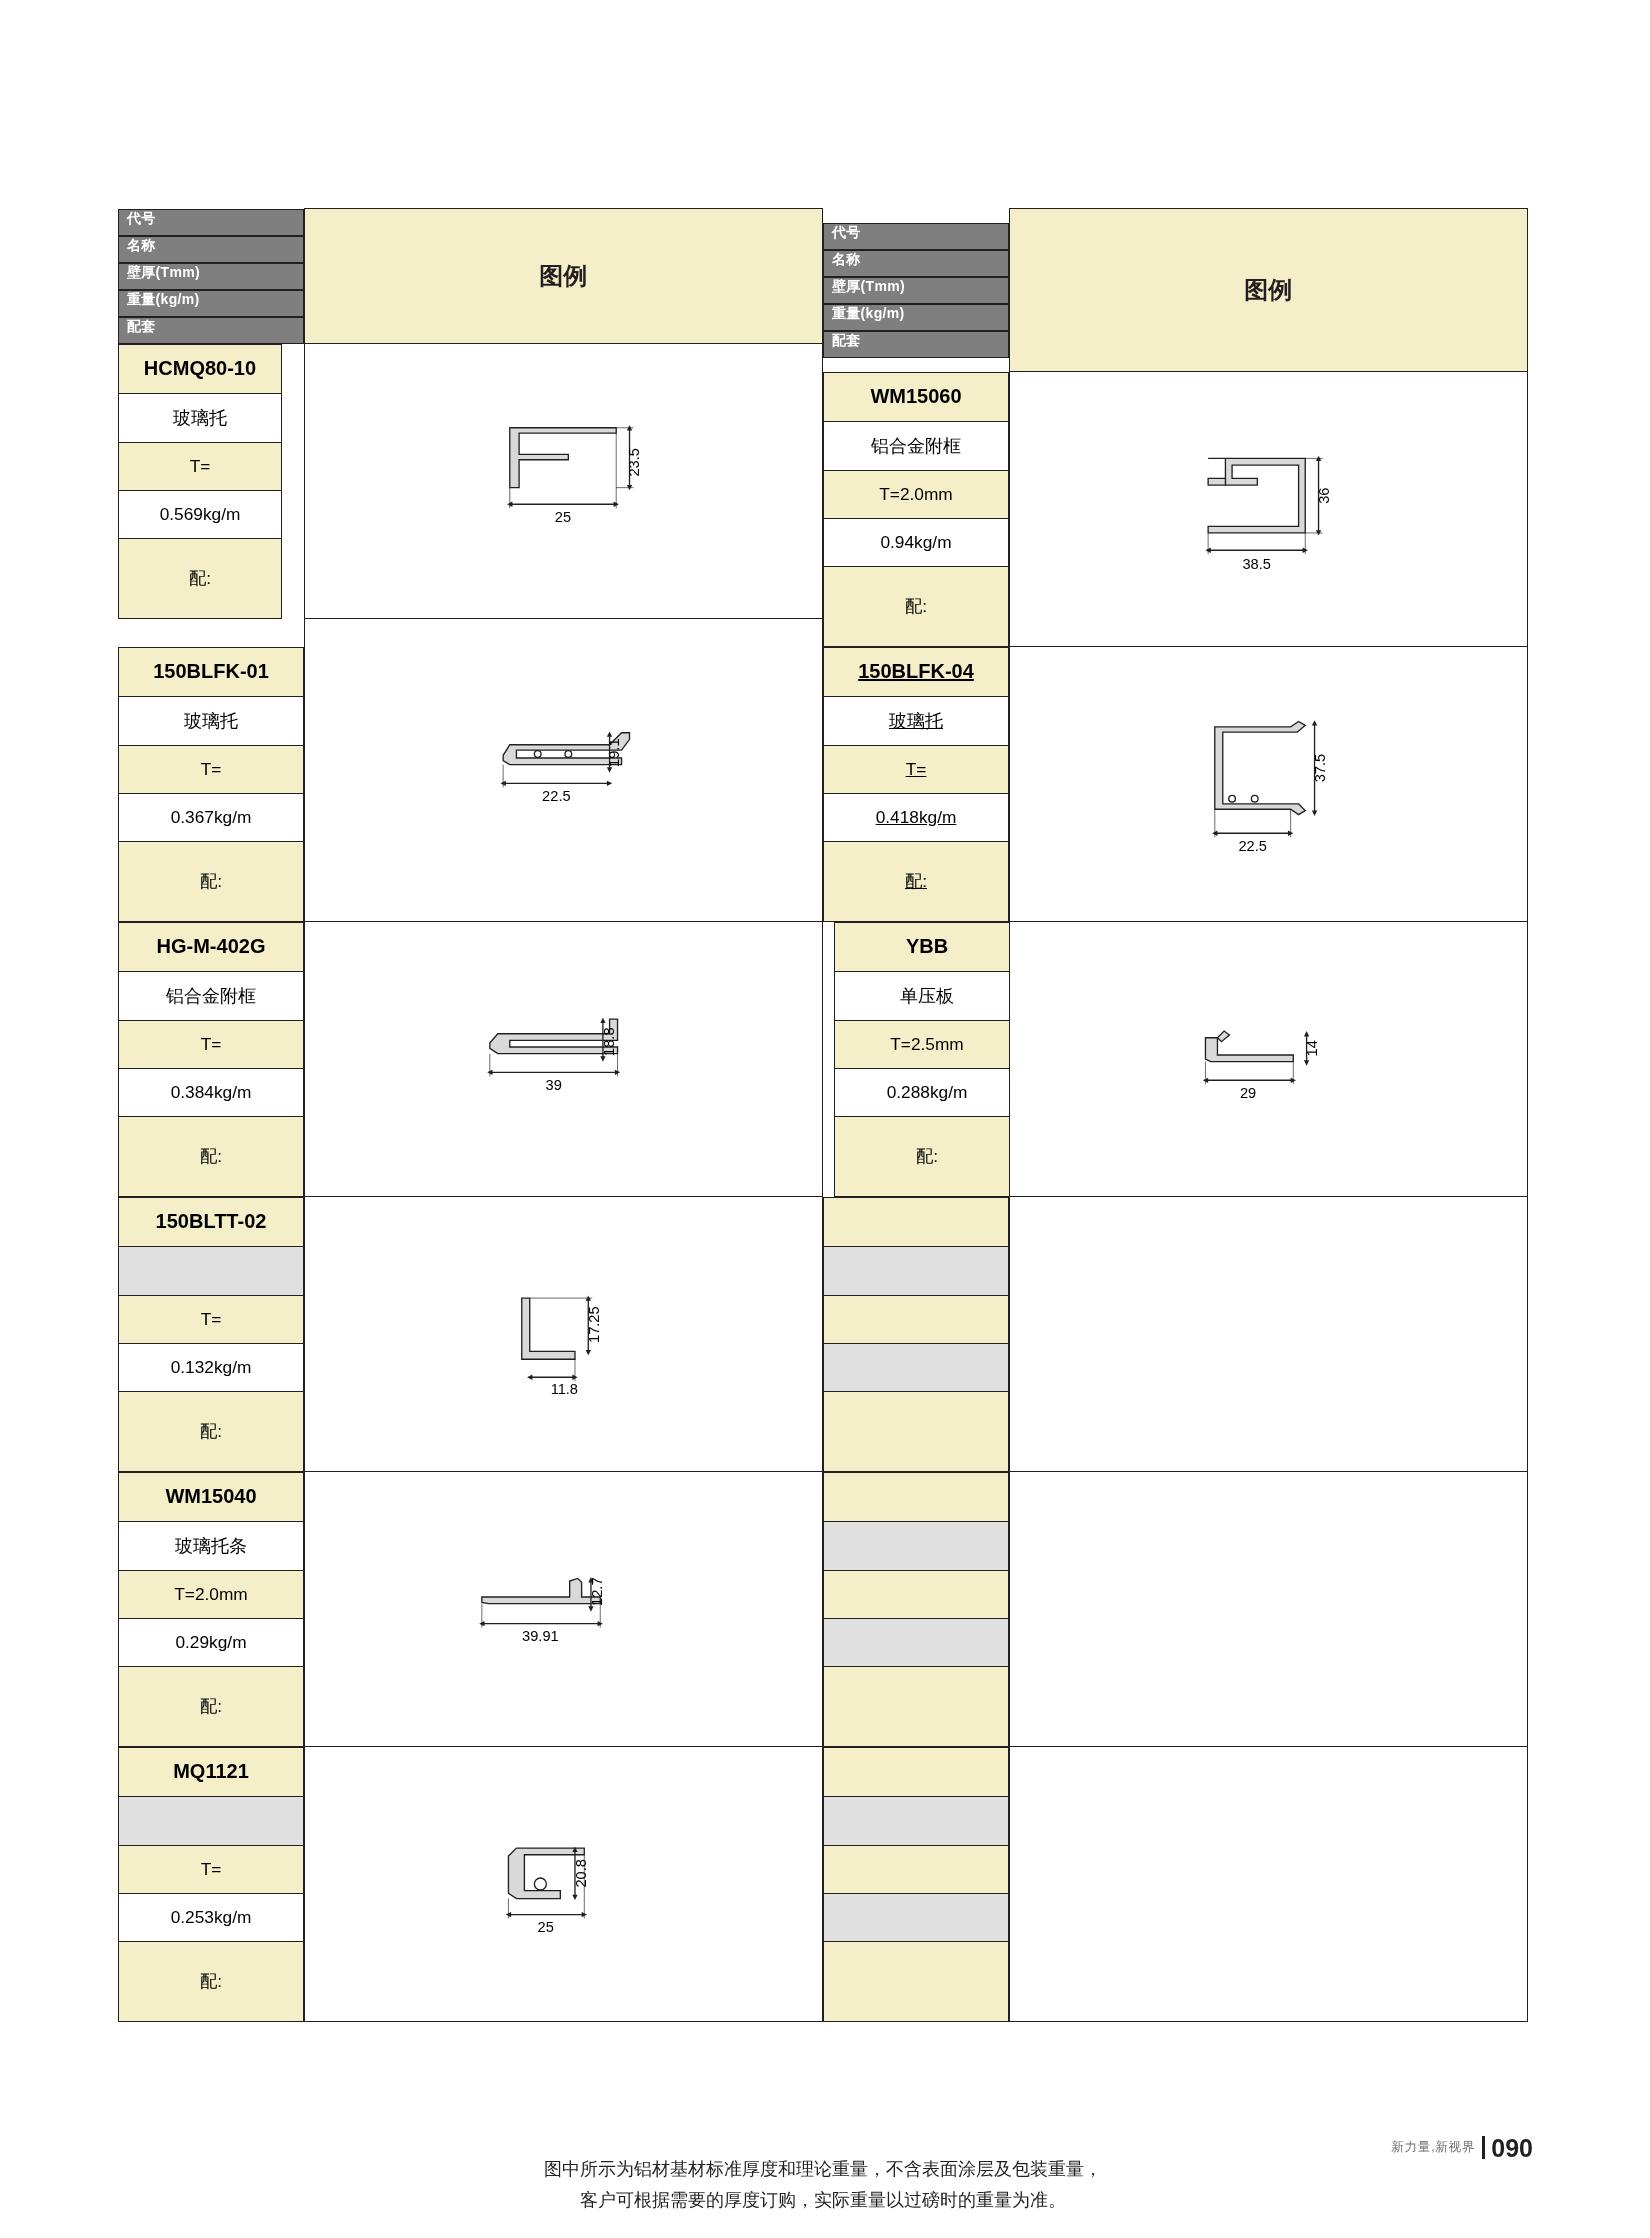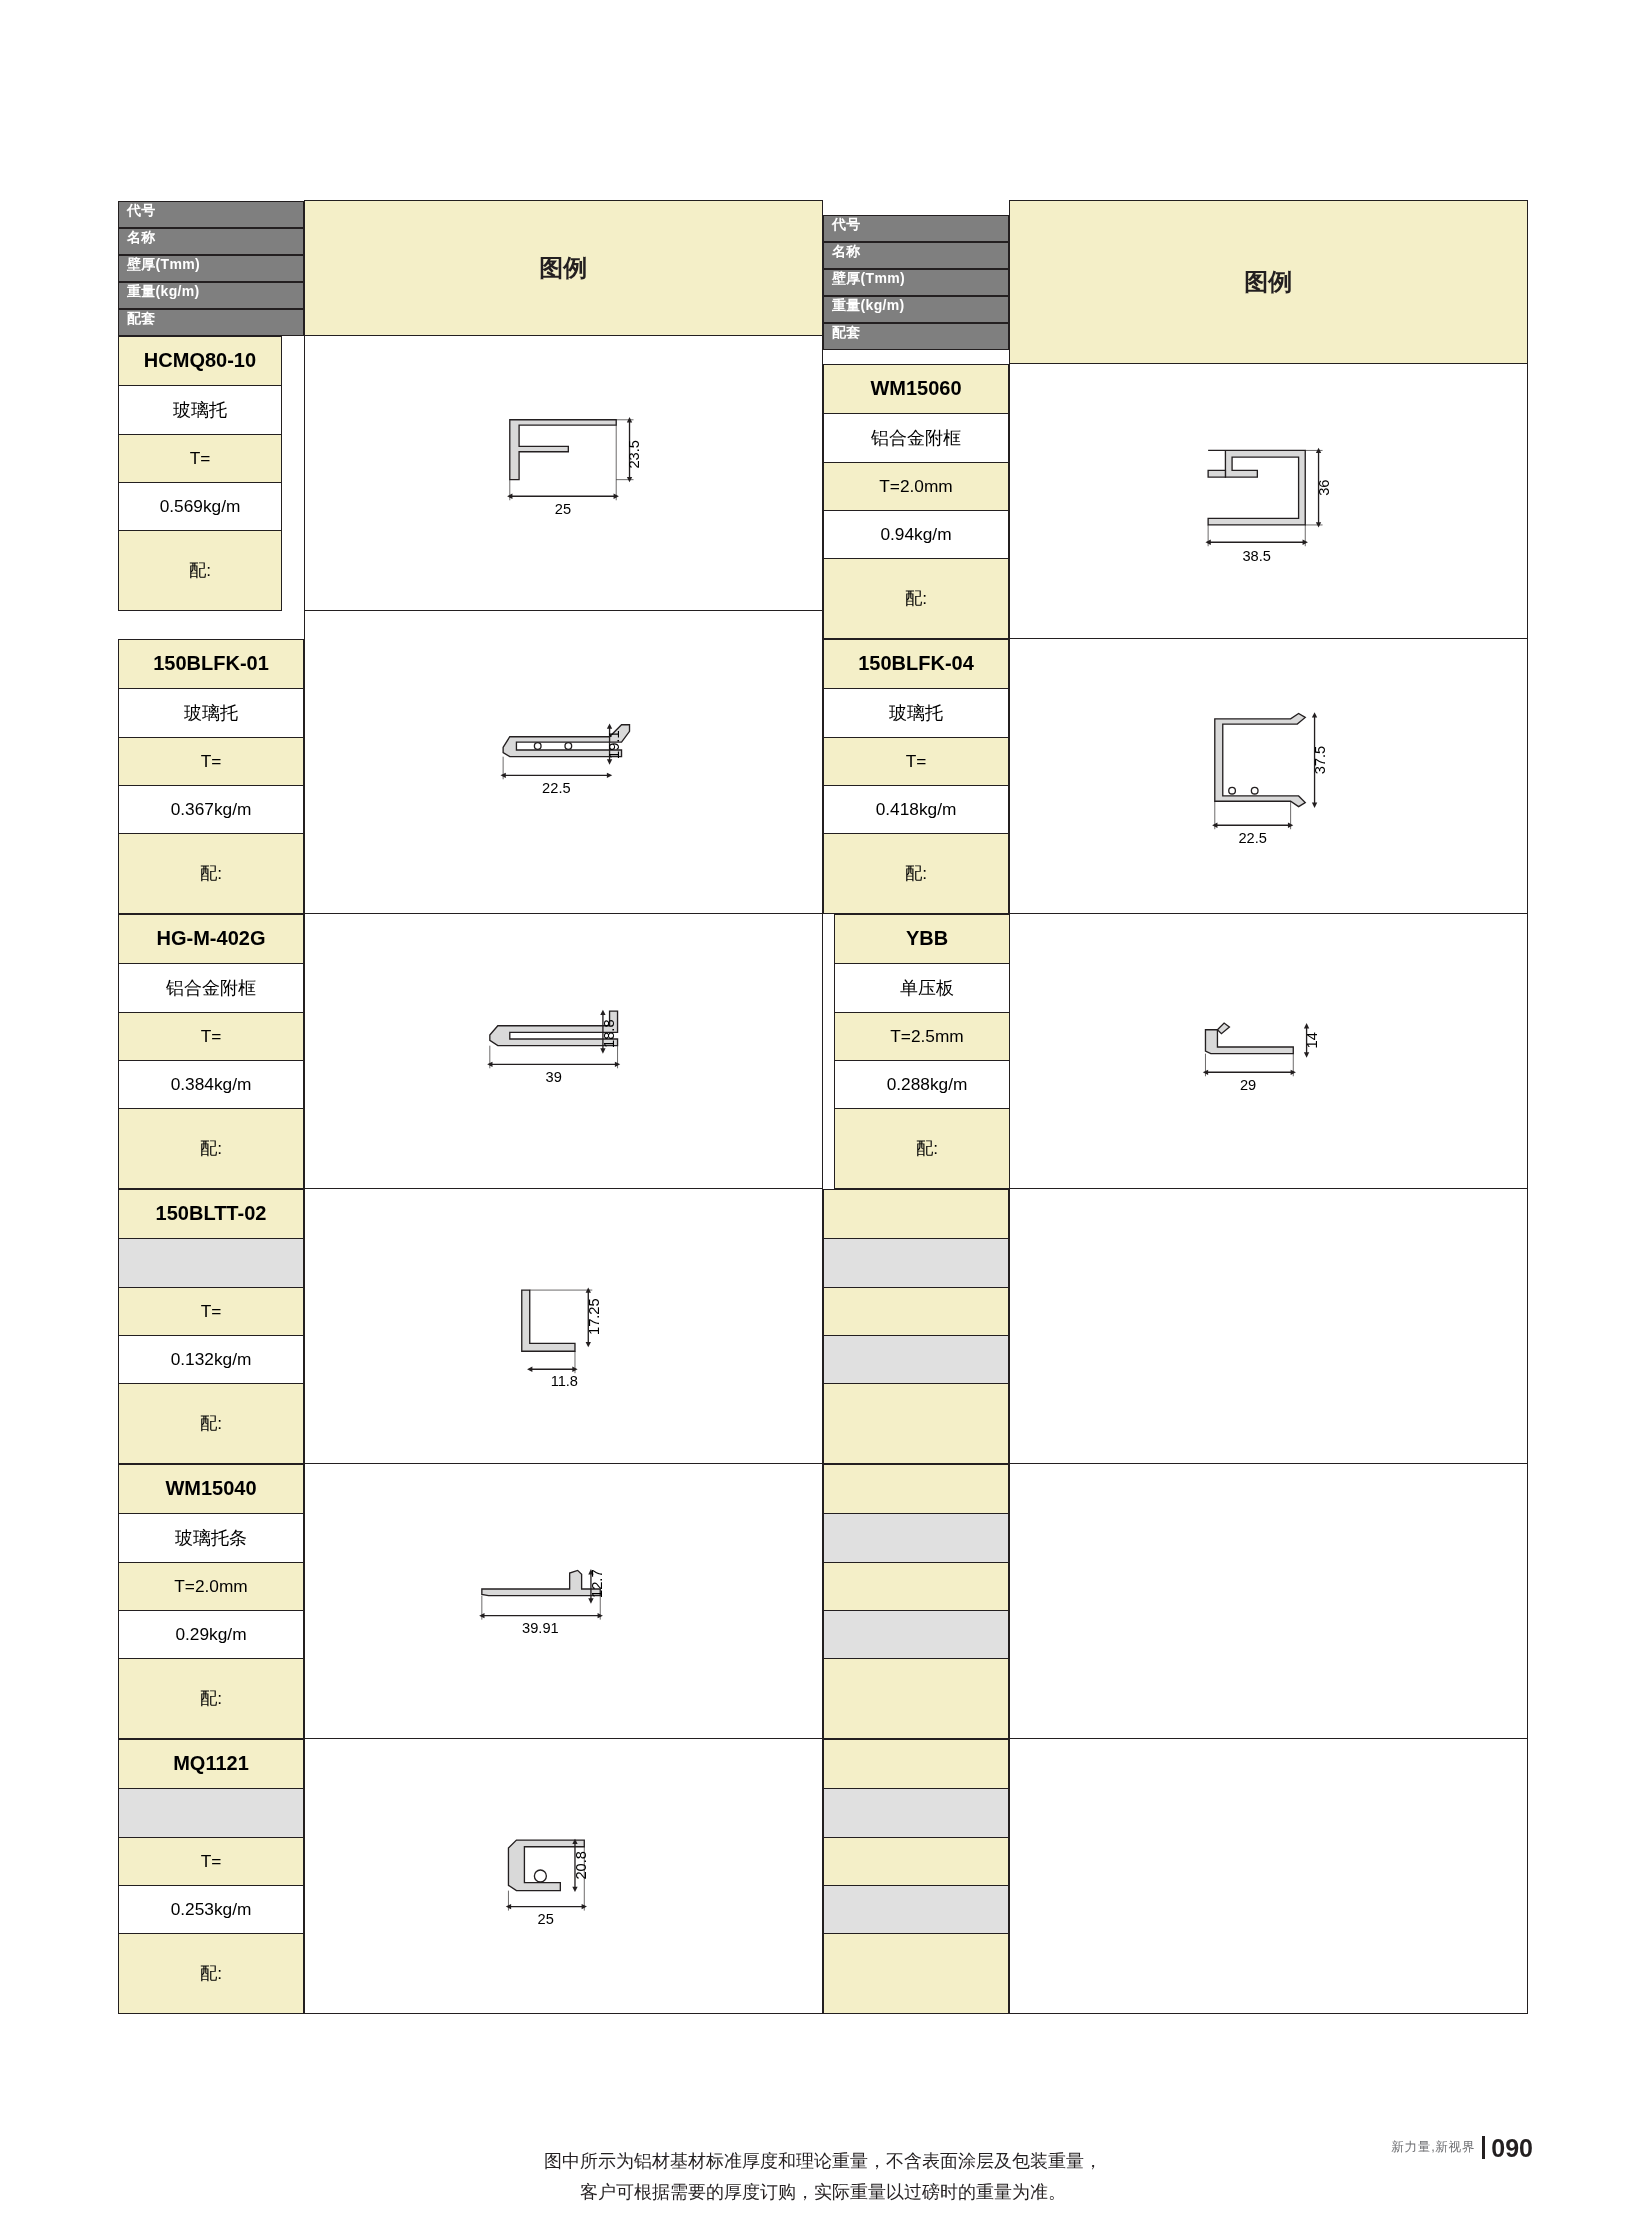--- a/index.html
+++ b/index.html
@@ -10,21 +10,21 @@
     position:relative;
     overflow:hidden;
   }
   .page{
     position:absolute;
     left:0;top:0;
     width:1651px;height:2239px;
   }
   .sheet{
     position:absolute;
-    left:118px;top:200px;
+    left:118px;top:208px;
     width:1410px;
   }
   .tables{
     display:flex;
     gap:0px;
   }
   table.cat{
     border-collapse:collapse;
     table-layout:fixed;
     width:705px;
@@ -485,21 +485,21 @@
                     <line x1="286" y1="186" x2="286" y2="218" stroke-width="1"></line>
                   </g>
                   <text x="322" y="130" font-size="22" font-family="Liberation Sans, sans-serif" transform="rotate(-90 322 130)" text-anchor="middle">36</text>
                   <text x="213" y="240" font-size="22" font-family="Liberation Sans, sans-serif" text-anchor="middle">38.5</text>
                 </svg>
               </div>
             </td>
           </tr>
 
           <tr>
-            <td style="padding:0;border:none;">
+            <td style="padding:0;border:none;text-decoration:underline;">
               <table style="border-collapse:collapse;width:186px;">
                 <tbody>
                     <tr>
                       <td class="cell code">150BLFK-04</td>
                     </tr>
                 <tr>
                       <td class="cell name">玻璃托</td>
                     </tr>
                 <tr>
                       <td class="cell tee">T=</td>

